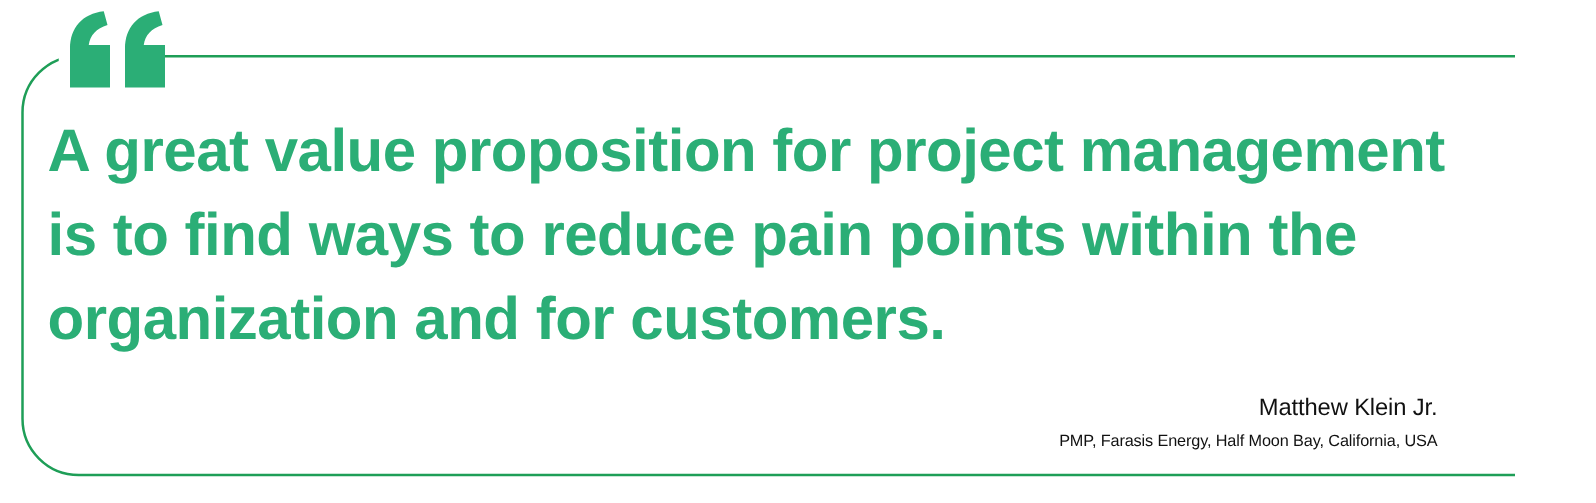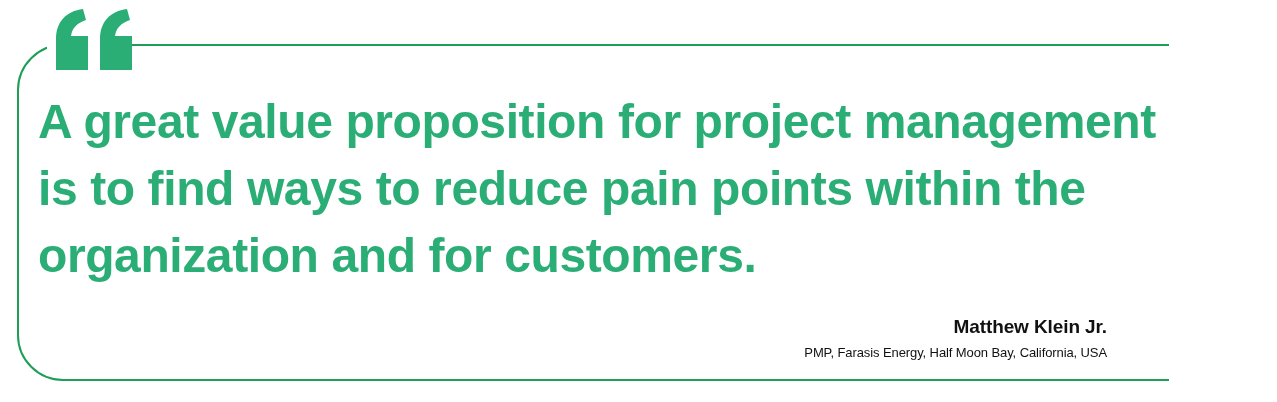--- a/index.html
+++ b/index.html
@@ -11,20 +11,21 @@
   body {
     font-family: "Liberation Sans", sans-serif;
   }
 
   #stage {
     position: relative;
     width: 1169px;
     height: 402px;
     background: #ffffff;
     overflow: hidden;
+    padding-left: 43px;
   }
 
   
   .quote-frame {
     position: absolute;
     left: 17px;
     top: 44px;
     width: 1242px;
     height: 337px;
     box-sizing: border-box;
@@ -76,21 +77,21 @@
   .attribution {
     position: absolute;
     right: 62px;
     top: 314px;
     text-align: right;
     color: #111111;
   }
   .attrib-name {
     font-family: "Liberation Sans", sans-serif;
     font-size: 19px;
-    font-weight: 700;
+    font-weight: 400;
     line-height: 25px;
     letter-spacing: -0.1px;
   }
   .attrib-detail {
     font-family: "Liberation Sans", sans-serif;
     font-size: 13px;
     font-weight: 400;
     line-height: 27px;
     letter-spacing: -0.1px;
   }

